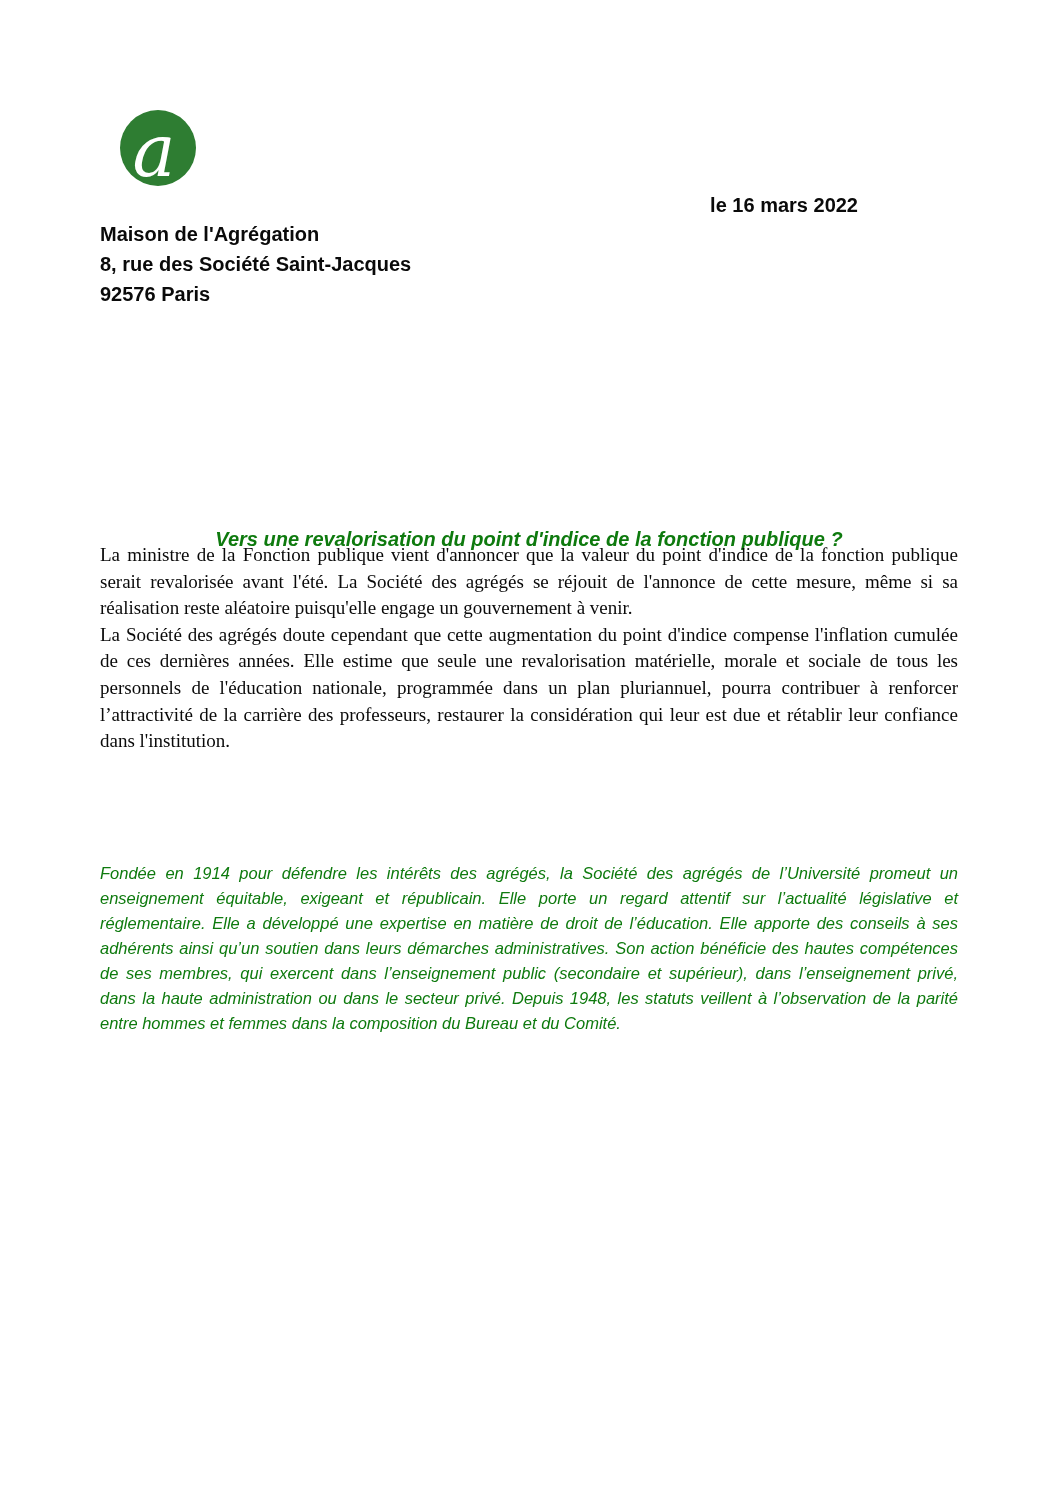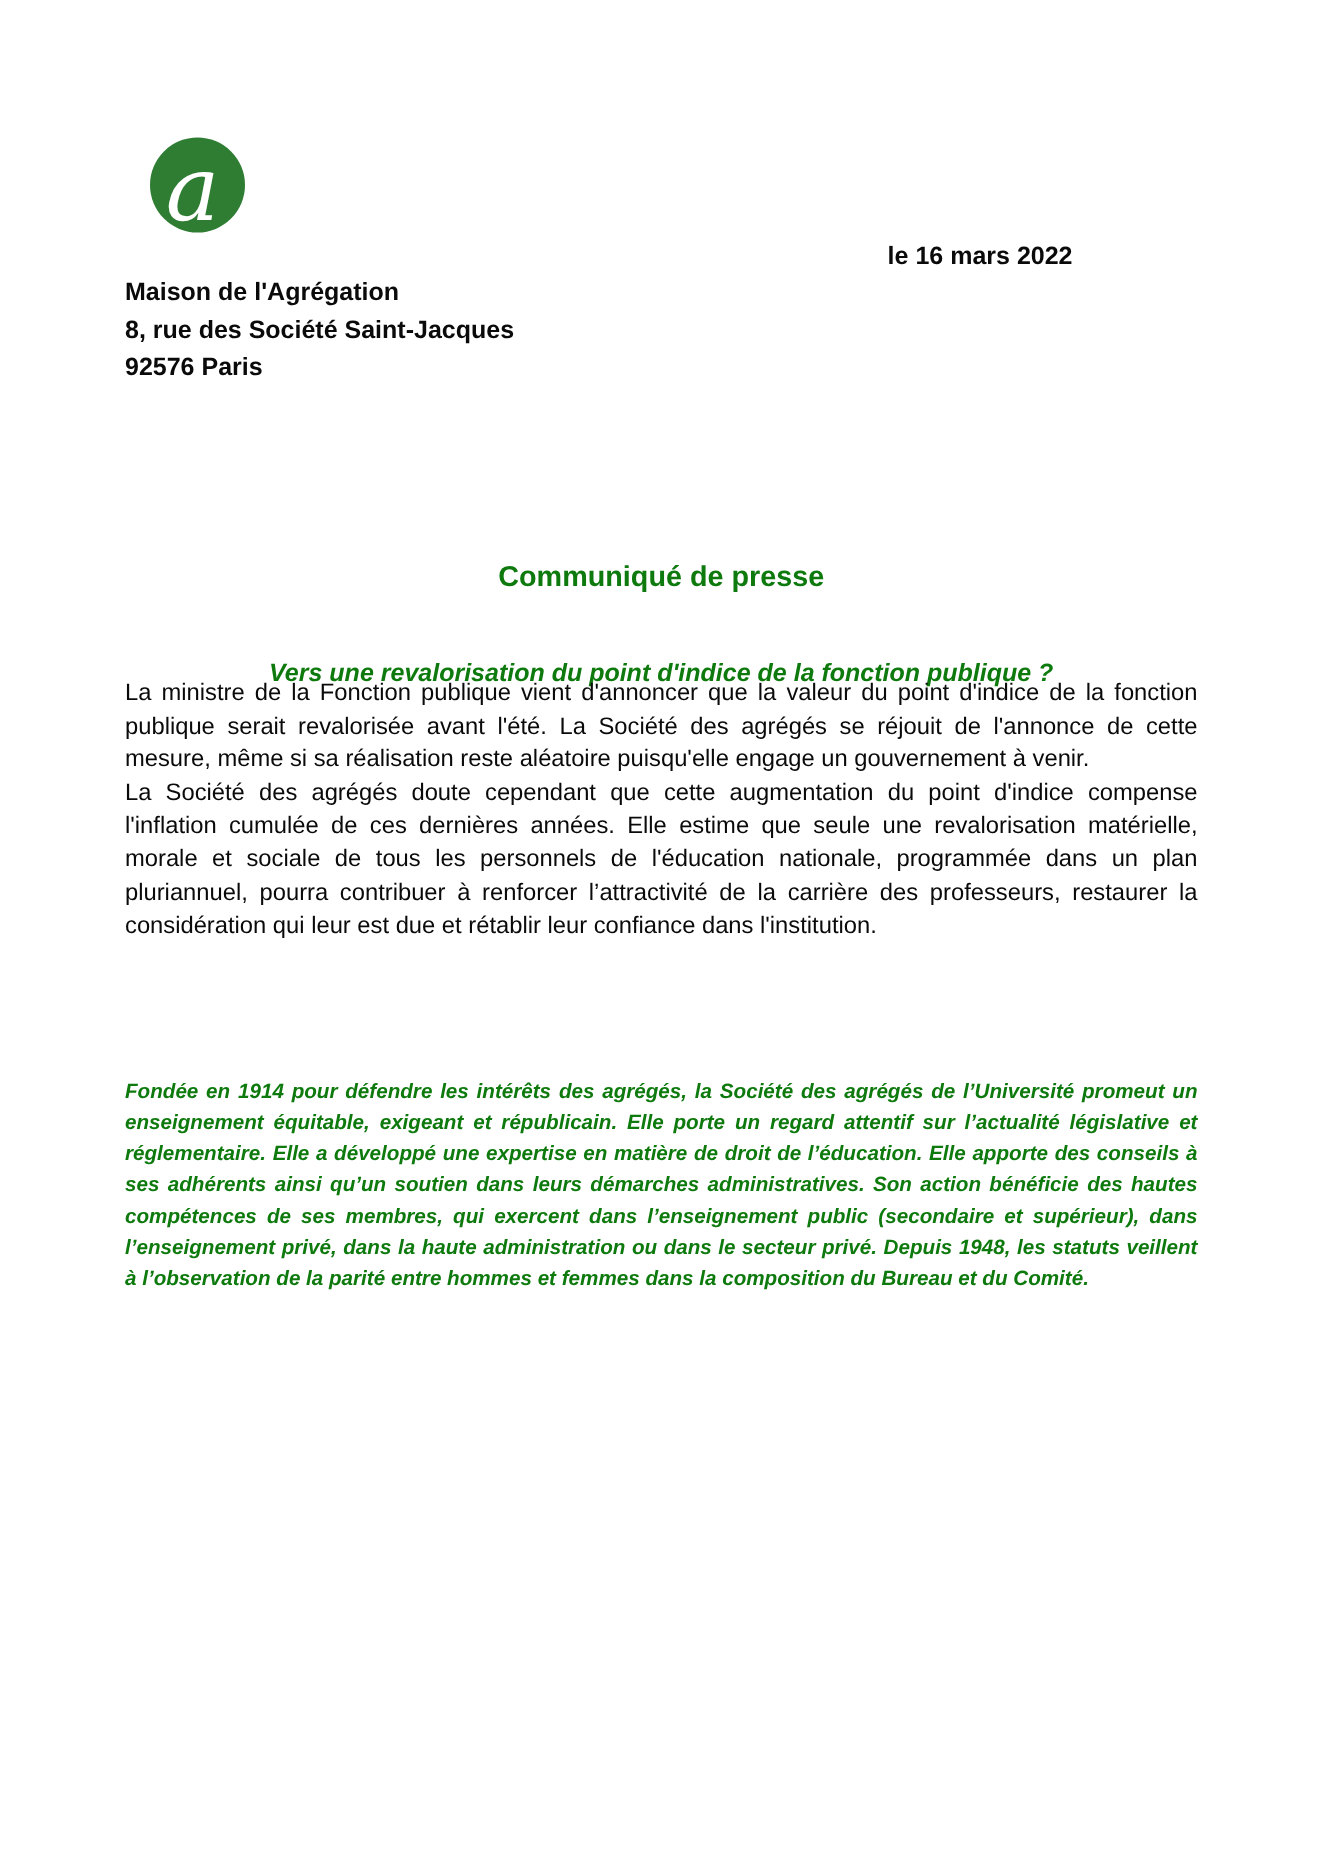--- a/index.html
+++ b/index.html
@@ -117,41 +117,41 @@
   
   .body-text {
     position: absolute;
     top: 542px;
     left: 100px;
     width: 858px;
     font-size: 19px;
     line-height: 26.6px;
     text-align: justify;
   }
-  .body-text p { margin: 0; }
+  .body-text p { margin: 0; font-family: Liberation Serif, serif; }
 
   .contact-line {
     position: absolute;
     top: 816px;
     left: 100px;
     width: 858px;
     margin: 0;
     font-size: 19.5px;
   }
   .contact-line .b { font-weight: 700; }
 
   .about {
     position: absolute;
     top: 861px;
     left: 100px;
     width: 858px;
     margin: 0;
     font-size: 16.5px;
     line-height: 25px;
-    font-weight: 700;
+    font-weight: 400;
     font-style: italic;
     text-align: justify;
     color: var(--heading-green, #0e7a0e);
   }
 </style>
 </head>
 <body>
 
 <div class="page">
 
@@ -162,21 +162,20 @@
   </div>
 
   <div class="date-line">le 16 mars 2022</div>
 
   <div class="address-block">
     <div>Maison de l'Agrégation</div>
     <div>8, rue des Société Saint-Jacques</div>
     <div>92576 Paris</div>
   </div>
 
-  <h1 class="title">Communiqué de presse</h1>
 
   <h2 class="subtitle">Vers une revalorisation du point d'indice de la fonction publique ?</h2>
 
   <div class="body-text">
     <p>La ministre de la Fonction publique vient d'annoncer que la valeur du point d'indice de la fonction publique serait revalorisée avant l'été. La Société des agrégés se réjouit de l'annonce de cette mesure, même si sa réalisation reste aléatoire puisqu'elle engage un gouvernement à venir.</p>
     <p>La Société des agrégés doute cependant que cette augmentation du point d'indice compense l'inflation cumulée de ces dernières années. Elle estime que seule une revalorisation matérielle, morale et sociale de tous les personnels de l'éducation nationale, programmée dans un plan pluriannuel, pourra contribuer à renforcer l’attractivité de la carrière des professeurs, restaurer la considération qui leur est due et rétablir leur confiance dans l'institution.</p>
   </div>
 
 
   <p class="about">Fondée en 1914 pour défendre les intérêts des agrégés, la Société des agrégés de l’Université promeut un enseignement équitable, exigeant et républicain. Elle porte un regard attentif sur l’actualité législative et réglementaire. Elle a développé une expertise en matière de droit de l’éducation. Elle apporte des conseils à ses adhérents ainsi qu’un soutien dans leurs démarches administratives. Son action bénéficie des hautes compétences de ses membres, qui exercent dans l’enseignement public (secondaire et supérieur), dans l’enseignement privé, dans la haute administration ou dans le secteur privé. Depuis 1948, les statuts veillent à l’observation de la parité entre hommes et femmes dans la composition du Bureau et du Comité.</p>

